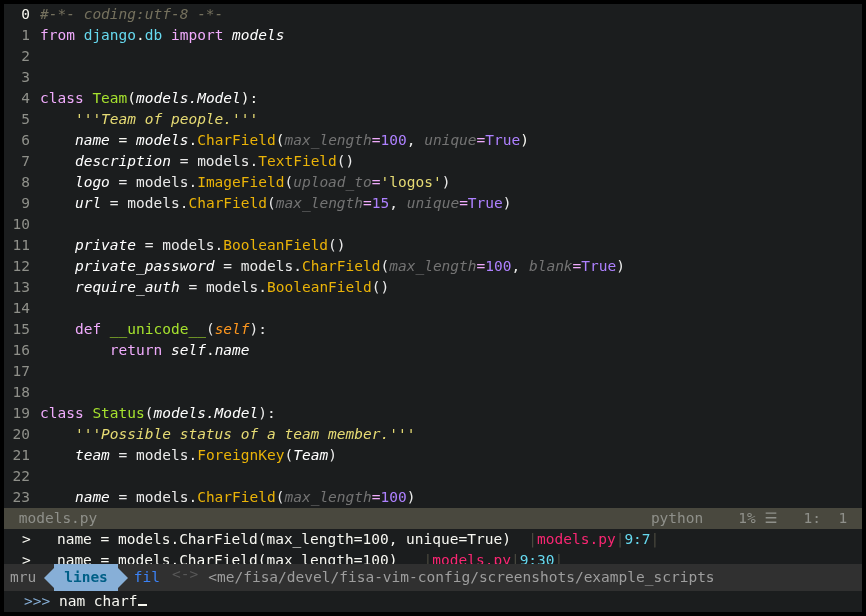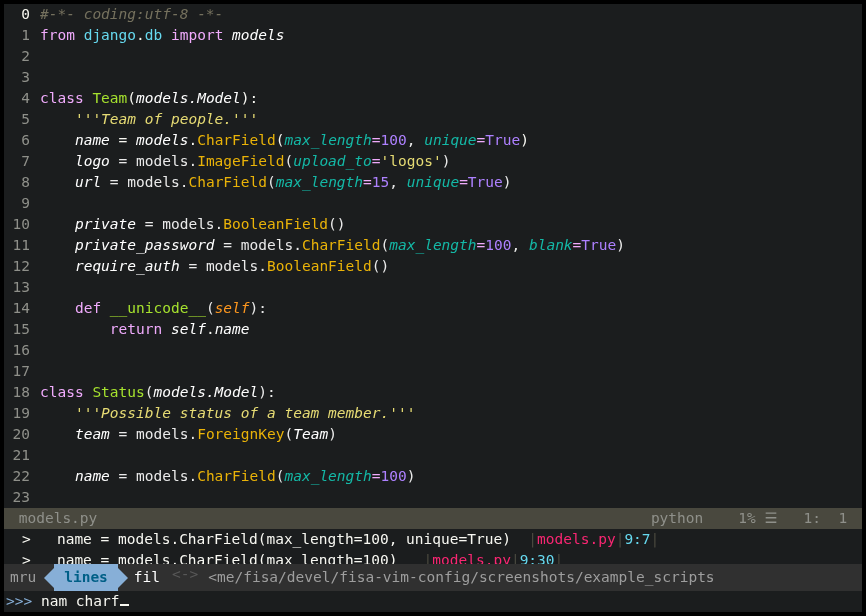--- a/index.html
+++ b/index.html
@@ -41,21 +41,21 @@
   
   .cmt   { color: #75715e; font-style: italic; }
   .kw    { color: #f0abfc; }      
   .cyan  { color: #66d9ef; }      
   .name  { color: #ffffff; font-style: italic; }
   .cls   { color: #a6e22e; }
   .func  { color: #a6e22e; }
   .str   { color: #e6db74; }
   .doc   { color: #e6db74; font-style: italic; }
   .num   { color: #ae81ff; }
-  .arg   { color: #14b8a6; font-style: italic; }
+  .arg   { color: #737373; font-style: italic; }
   .self  { color: #fd971f; font-style: italic; }
   .call  { color: #eab308; }
   .punct { color: #f8f8f2; }
   .paren { color: #f8f8f2; }
 
   .statusbar1 {
     position: absolute;
     top: 504px;
     left: 0; right: 0;
     height: 21px;
@@ -91,33 +91,33 @@
     display: flex;
     align-items: stretch;
     background: #303030;
     color: #9e9e9e;
     white-space: pre;
     overflow: hidden;
   }
   .pl .seg { display:flex; align-items:center; padding:0 8px 0 6px; }
   .pl .mru { color: #9e9e9e; background:#303030;}
   .pl .lines { background:#87afd7; color:#005f87; font-weight:bold; padding:11px 10px;}
-  .pl .fil { color:#ffffff; }
+  .pl .fil { color:#3b82f6; }
   .pl .arrR { width:0;height:0;border-top:10.5px solid transparent;border-bottom:10.5px solid transparent;border-left:10px solid #87afd7; align-self:center;}
   .pl .arrL { width:0;height:0;border-top:10.5px solid transparent;border-bottom:10.5px solid transparent;border-right:10px solid #87afd7; align-self:center;}
   .pl .sep1 {color:#585858; padding:0 4px;}
   .pl .path { color:#9e9e9e; flex:1; overflow:hidden;}
 
   .prompt {
     position: absolute;
     bottom: 0; left: 0; right: 0;
     height: 21px;
     background: #1b1d1e;
     white-space: pre;
-    padding-left: 2px;
+    padding-left: 20px;
   }
   .prompt .angle { color:#87afd7; }
   .prompt .txt { color:#f8f8f2; }
   .cursor-u { border-bottom:2px solid #f8f8f0; display:inline-block; width:9px; height:15px; vertical-align:baseline;}
 </style>
 </head>
 <body>
 
 <div class="editor">
 
@@ -150,20 +150,21 @@
     </div>
 
     <div class="code">
       <div class="line"><span class="cmt">#-*- coding:utf-8 -*-</span></div>
       <div class="line"><span class="kw">from</span> <span class="cyan">django</span><span class="punct">.</span><span class="cyan">db</span> <span class="kw">import</span> <span class="name">models</span></div>
       <div class="line"></div>
       <div class="line"></div>
       <div class="line"><span class="kw">class</span> <span class="cls">Team</span><span class="paren">(</span><span class="name">models.Model</span><span class="paren">):</span></div>
       <div class="line">    <span class="doc">'''Team of people.'''</span></div>
       <div class="line">    <span class="name">name</span><span class="punct"> = </span><span class="name">models</span><span class="punct">.</span><span class="call">CharField</span><span class="paren">(</span><span class="arg">max_length</span><span class="kw">=</span><span class="num">100</span>, <span class="arg">unique</span><span class="kw">=</span><span class="num">True</span><span class="paren">)</span></div>
+      <div class="line">    <span class="name">description</span> = models.<span class="call">TextField</span>()</div>
       <div class="line">    <span class="name">logo</span> = models.<span class="call">ImageField</span>(<span class="arg">upload_to</span><span class="kw">=</span><span class="str">'logos'</span>)</div>
       <div class="line">    <span class="name">url</span> = models.<span class="call">CharField</span>(<span class="arg">max_length</span><span class="kw">=</span><span class="num">15</span>, <span class="arg">unique</span><span class="kw">=</span><span class="num">True</span>)</div>
       <div class="line"></div>
       <div class="line">    <span class="name">private</span> = models.<span class="call">BooleanField</span>()</div>
       <div class="line">    <span class="name">private_password</span> = models.<span class="call">CharField</span>(<span class="arg">max_length</span><span class="kw">=</span><span class="num">100</span>, <span class="arg">blank</span><span class="kw">=</span><span class="num">True</span>)</div>
       <div class="line">    <span class="name">require_auth</span> = models.<span class="call">BooleanField</span>()</div>
       <div class="line"></div>
       <div class="line">    <span class="kw">def</span> <span class="func">__unicode__</span>(<span class="self">self</span>):</div>
       <div class="line">        <span class="kw">return</span> <span class="name">self</span><span class="punct">.</span><span class="name">name</span></div>
       <div class="line"></div>

